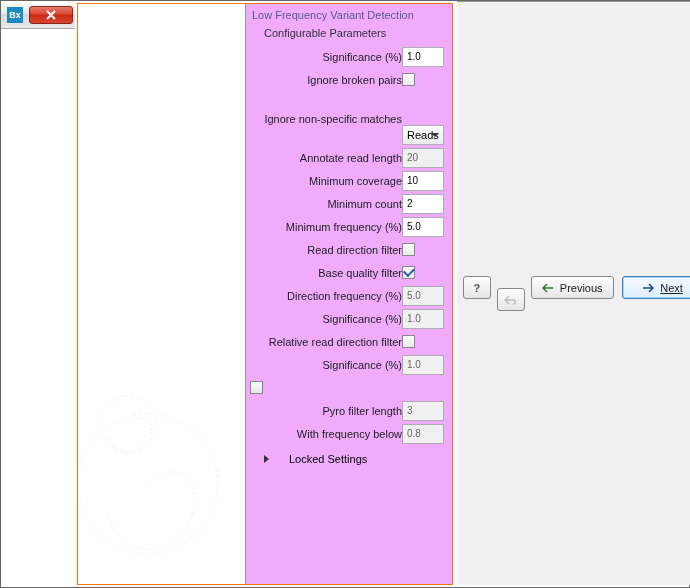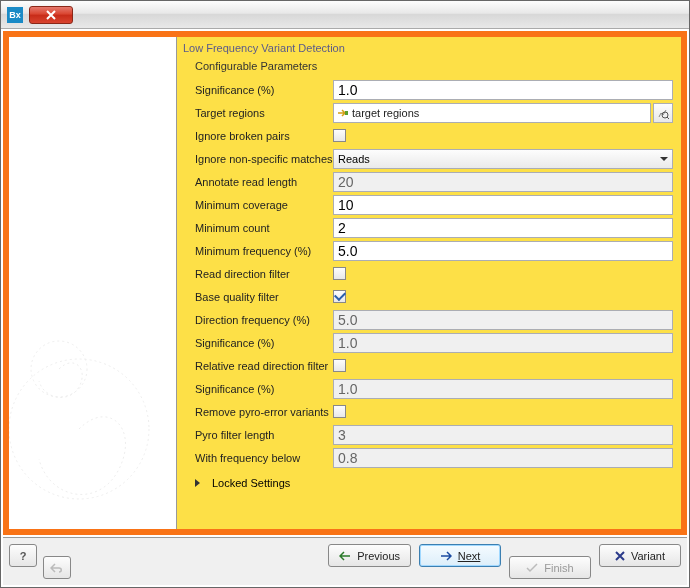--- a/index.html
+++ b/index.html
@@ -10,21 +10,20 @@
       width: 690px;
       height: 588px;
       overflow: hidden;
     }
     .window {
       width: 690px;
       height: 588px;
       background: #fff;
       border: 1px solid #666;
       display: flex;
-      flex-direction: column;
       box-shadow: 3px 3px 10px rgba(0,0,0,0.3);
     }
     .titlebar {
       height: 28px;
       background: linear-gradient(to bottom, #fdfdfd 0%, #e8e8e8 45%, #d8d8d8 50%, #e8e8e8 100%);
       border-bottom: 1px solid #aaa;
       display: flex;
       align-items: center;
       padding: 0 2px 0 6px;
     }
@@ -51,23 +50,23 @@
       align-items: center;
       justify-content: center;
       color: #fff;
       font-weight: bold;
       cursor: pointer;
     }
     .close-btn svg { display:block; }
     .content {
       flex: 1;
       display: flex;
-      border: 6px solid #f97316;
+      border: 1px solid #f97316;
       margin: 2px;
-      background: #fde047;
+      background: #f0abfc;
     }
     .sidebar {
       width: 168px;
       background: #fff;
       border-right: 1px solid #999;
       position: relative;
       overflow: hidden;
     }
     .sidebar-swirl {
       position: absolute;
@@ -101,50 +100,52 @@
     .row {
       display: flex;
       align-items: center;
       padding: 1px 0;
       min-height: 23px;
     }
     .label {
       width: 152px;
       padding-left: 14px;
       color: #222;
+      text-align: right;
     }
     .ctrl {
       flex: 1;
       display: flex;
       align-items: center;
       gap: 2px;
       padding-right: 2px;
     }
     input[type="text"] {
       width: 100%;
       height: 20px;
       padding: 1px 4px;
       font-family: Tahoma, Arial, sans-serif;
-      font-size: 14px;
+      font-size: 10px;
       border: 1px solid #abadb3;
       background: #fff;
     }
     input[type="text"][disabled] {
       background: #f0f0f0;
       color: #666;
     }
     .select {
       width: 100%;
       height: 20px;
       border: 1px solid #abadb3;
       background: linear-gradient(to bottom, #fdfdfd, #eaeaea);
       display: flex;
       align-items: center;
       padding: 0 4px;
       position: relative;
+      margin-top: 33px;
     }
     .select-arrow {
       position: absolute;
       right: 4px;
       top: 50%;
       transform: translateY(-50%);
       width: 0; height: 0;
       border-left: 4px solid transparent;
       border-right: 4px solid transparent;
       border-top: 4px solid #333;
@@ -194,21 +195,21 @@
       border: 1px solid #abadb3;
       background: linear-gradient(to bottom, #fdfdfd, #e8e8e8);
       display: flex;
       align-items: center;
       justify-content: center;
       cursor: pointer;
     }
     .locked-row {
       display: flex;
       align-items: center;
-      gap: 12px;
+      gap: 20px;
       padding: 8px 0 4px 14px;
     }
     .locked-arrow {
       width: 0; height: 0;
       border-top: 4px solid transparent;
       border-bottom: 4px solid transparent;
       border-left: 5px solid #333;
     }
     .footer {
       border-top: 1px solid #999;
@@ -278,41 +279,20 @@
 
       <div class="form-area">
 
         <div class="row">
           <div class="label">Significance (%)</div>
           <div class="ctrl">
               <input type="text" value="1.0" style="">
             </div>
         </div>
 
-        <div class="row">
-          <div class="label">Target regions</div>
-          <div class="ctrl">
-            <div class="target-wrap">
-              <div class="target-icon">
-                <svg width="12" height="12" viewBox="0 0 12 12">
-                    <path d="M1 6 L7 6 M5 3 L8 6 L5 9" stroke="#d4a017" stroke-width="1.5" fill="none"></path>
-                    <rect x="8" y="4" width="3" height="4" fill="#5aa02c"></rect>
-                  </svg>
-              </div>
-              <div class="target-text">target regions</div>
-            </div>
-            <div class="browse-btn">
-              <svg width="14" height="14" viewBox="0 0 14 14">
-                  <path d="M3 11 L5 7 L7 9 L10 4" stroke="#888" stroke-width="1" fill="none"></path>
-                  <circle cx="9" cy="9" r="3" stroke="#555" fill="none"></circle>
-                  <path d="M11 11 L13 13" stroke="#555"></path>
-                </svg>
-            </div>
-          </div>
-        </div>
 
         <div class="row">
           <div class="label">Ignore broken pairs</div>
           <div class="ctrl">
               <div class="checkbox"></div>
             </div>
         </div>
 
         <div class="row">
           <div class="label">Ignore non-specific matches</div>
@@ -389,21 +369,20 @@
         </div>
 
         <div class="row">
           <div class="label">Significance (%)</div>
           <div class="ctrl">
               <input type="text" disabled="" value="1.0" style="">
             </div>
         </div>
 
         <div class="row">
-          <div class="label">Remove pyro-error variants</div>
           <div class="ctrl">
               <div class="checkbox"></div>
             </div>
         </div>
 
         <div class="row">
           <div class="label">Pyro filter length</div>
           <div class="ctrl">
               <input type="text" disabled="" value="3" style="">
             </div>

